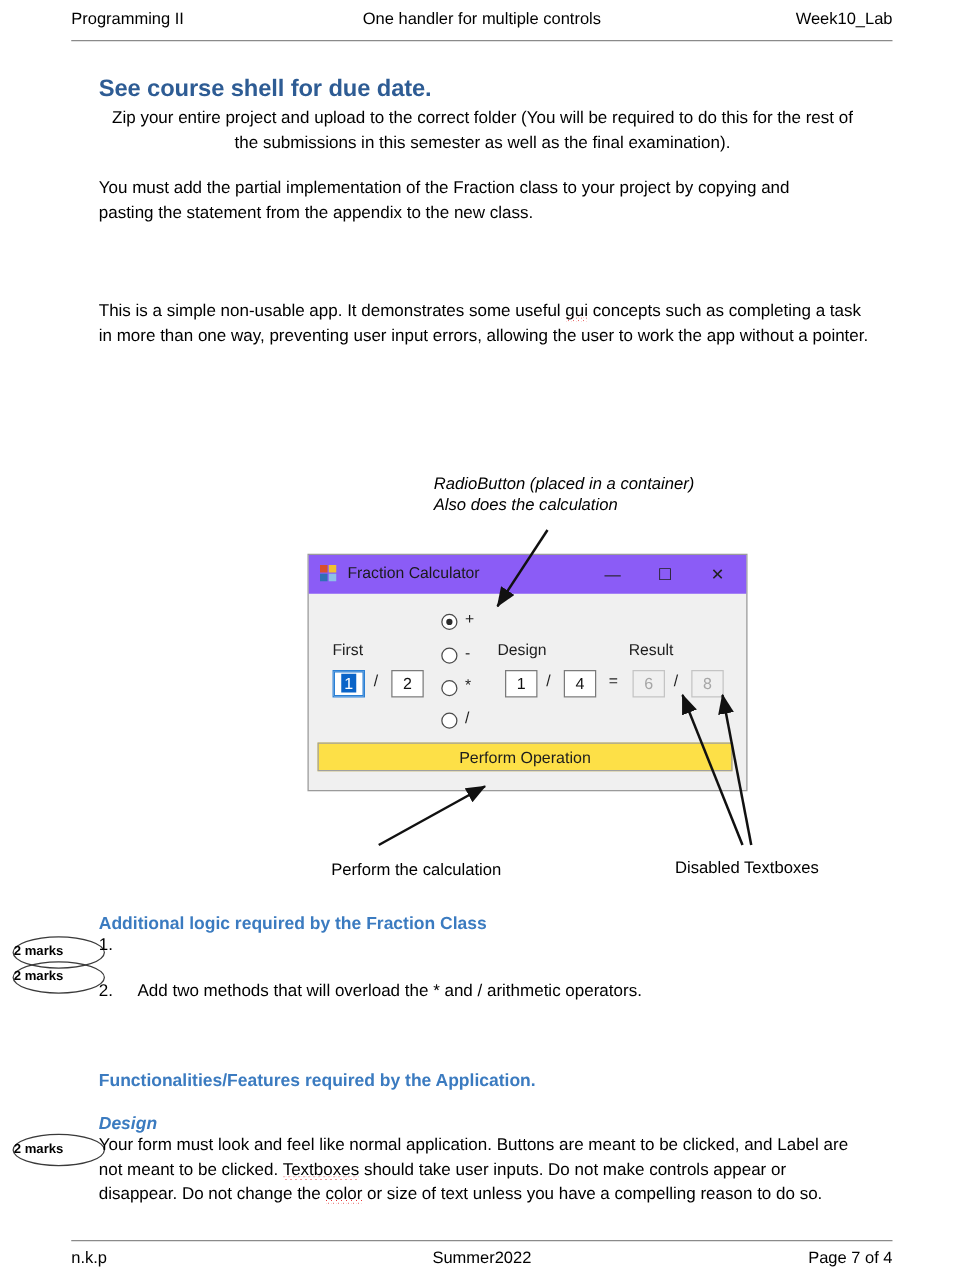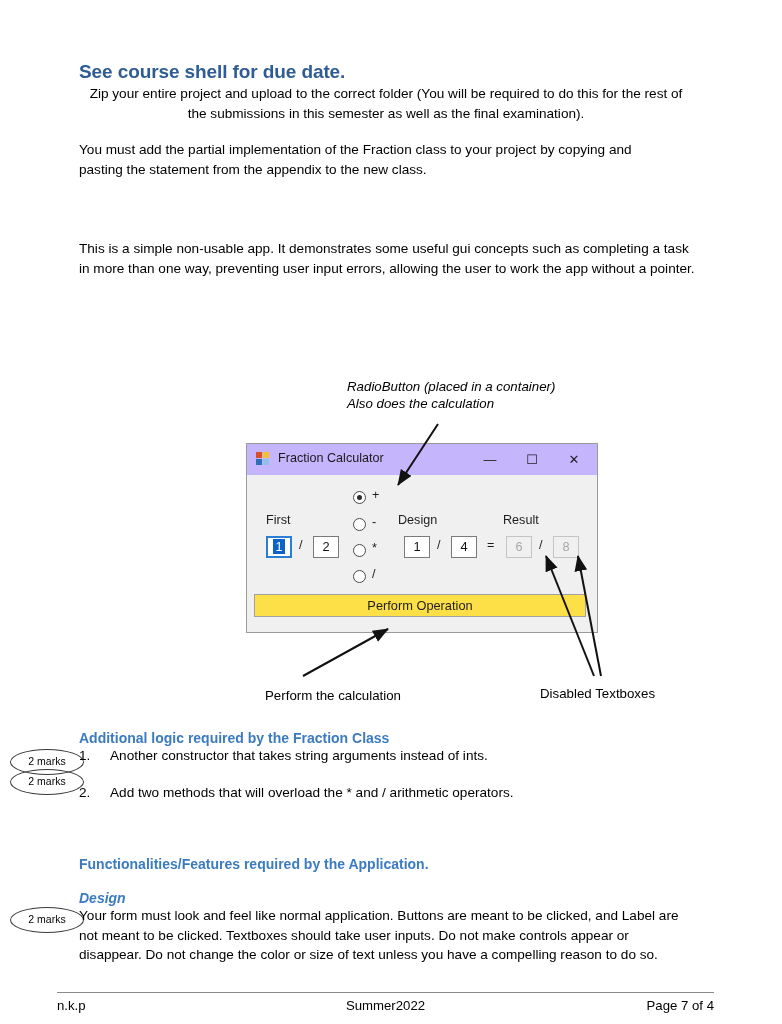--- a/index.html
+++ b/index.html
@@ -95,23 +95,23 @@
 
   
   .marks-oval {
     position: absolute;
     width: 72px;
     height: 24px;
     border: 1.2px solid #3a3a3a;
     border-radius: 50%;
     font-size: 10.5px;
     color: #000;
-    text-align: center;
     line-height: 23px;
     background: transparent;
+    font-weight: bold;
   }
 
   
   .annot {
     position: absolute;
     font-size: 13.3px;
     line-height: 17px;
     color: #000;
   }
 
@@ -133,21 +133,21 @@
     border: 1px solid #9b9b9b;
     background: #f0f0f0;
     box-sizing: border-box;
     font-family: "Liberation Sans", sans-serif;
   }
   #win-titlebar {
     position: absolute;
     left: 0; top: 0;
     width: 100%;
     height: 31px;
-    background: #c4b5fd;
+    background: #8b5cf6;
     box-sizing: border-box;
   }
   #win-icon {
     position: absolute;
     left: 9px; top: 8px;
     width: 15px; height: 15px;
   }
   #win-icon .q { position:absolute; width:6px; height:6px; }
   #win-title {
     position: absolute;
@@ -241,20 +241,25 @@
     color: #1d1d1d;
     text-align: center;
     line-height: 21px;
   }
 </style>
 </head>
 <body>
 
 <div class="page">
 
+  <div id="page-header">
+    <span class="hdr-left">Programming II</span>
+    <span class="hdr-center">One handler for multiple controls</span>
+    <span class="hdr-right">Week10_Lab</span>
+  </div>
 
   <div class="heading1" style="left:79px; top:61px;">See course shell for due date.</div>
 
   <div class="para" style="left:79px; top:84px; width:614px;text-align:center;">Zip your entire project and upload to the correct folder (You will be required to do this for the rest of the submissions in this semester as well as the final examination).</div>
 
   <div class="para" style="left:79px; top:140px; width:590px;">You must add the partial implementation of the Fraction class to your project by copying and pasting the statement from the appendix to the new class.</div>
 
 
   <div class="para" style="left:79px; top:239px; width:616px;"><span>This is a simple non-usable app. It demonstrates some useful </span><span class="sq">gui</span><span> concepts such as completing a task in more than one way, preventing user input errors, allowing the user to work the app without a pointer.</span></div>
 
@@ -328,21 +333,20 @@
 
     <line x1="594" y1="676" x2="546" y2="556" stroke="#111" stroke-width="2" marker-end="url(#ah)"></line>
 
     <line x1="601" y1="676" x2="578" y2="556" stroke="#111" stroke-width="2" marker-end="url(#ah)"></line>
   </svg>
 
   <div class="heading2" style="left:79px; top:730px;">Additional logic required by the Fraction Class</div>
 
   <div class="marks-oval" style="left:10px; top:749px;">2 marks</div>
   <div class="listnum" style="left:79px;  top:748px;">1.</div>
-  <div class="listitem" style="left:110px; top:748px;">Another constructor that takes string arguments instead of ints.</div>
 
   <div class="marks-oval" style="left:10px; top:769px;">2 marks</div>
   <div class="listnum" style="left:79px;  top:785px;">2.</div>
   <div class="listitem" style="left:110px; top:785px;">Add two methods that will overload the * and / arithmetic operators.</div>
 
   <div class="heading2" style="left:79px; top:856px;">Functionalities/Features required by the Application.</div>
 
   <div class="heading3" style="left:79px; top:890px;">Design</div>
 
   <div class="marks-oval" style="left:10px; top:907px;">2 marks</div>

